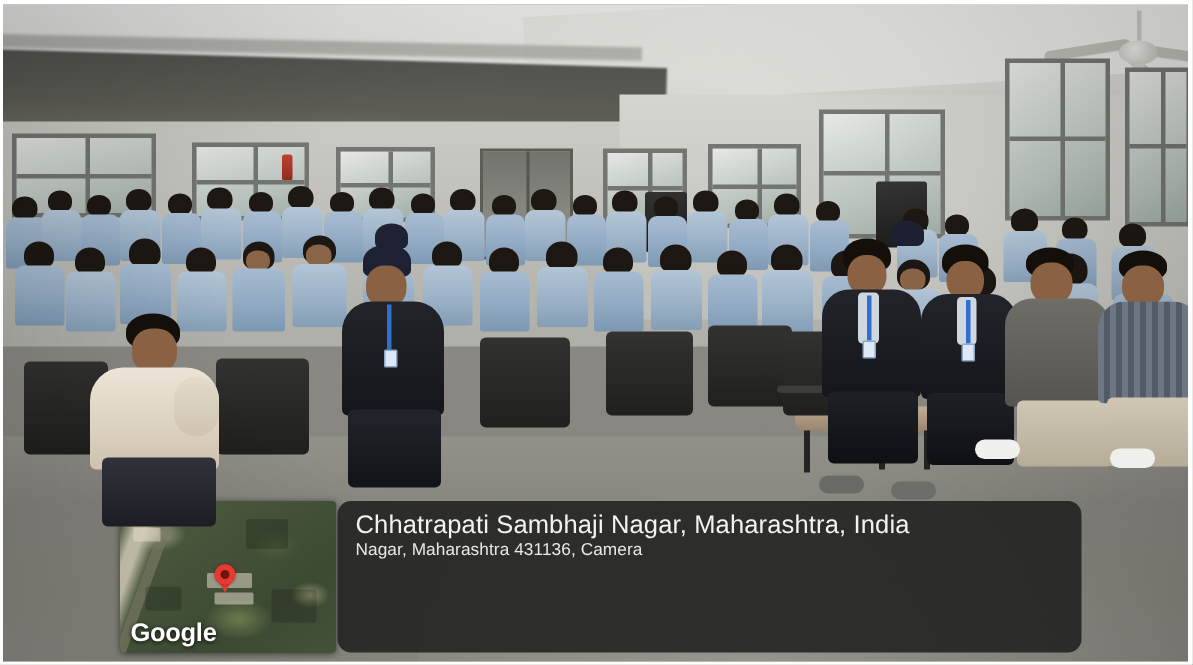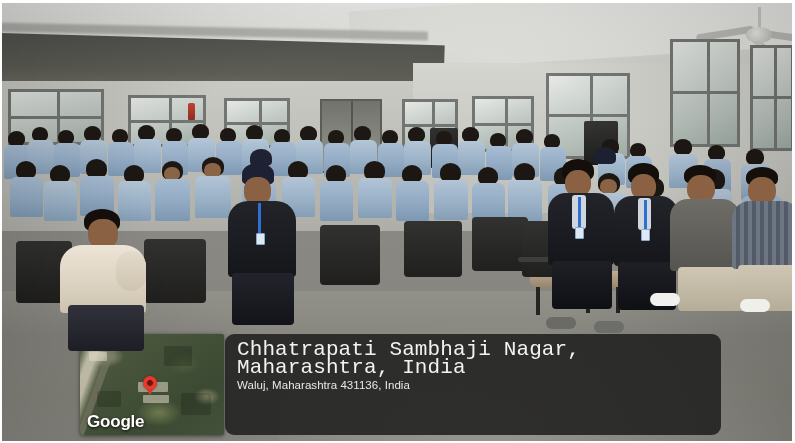--- a/index.html
+++ b/index.html
@@ -216,22 +216,22 @@
 
   .info-panel{
     position:absolute;left:223px;top:331px;width:496px;height:101px;
     background:rgba(32,32,31,.88);
     border-radius:9px;
     box-sizing:border-box;
     padding:7px 10px 6px 12px;
     overflow:hidden;
   }
   .info-title{
-    color:#f2f2f0;font-size:21px;line-height:18px;font-weight:400;
-    letter-spacing:.1px;margin:0 0 2px 0;font-family:Liberation Mono, monospace;
+    color:#f2f2f0;font-size:17px;line-height:18px;font-weight:400;
+    letter-spacing:.1px;margin:0 0 2px 0;
   }
   .info-line{
     color:#e8e8e6;font-size:11.5px;line-height:13.6px;letter-spacing:.05px;margin:0;
   }
 </style>
 </head>
 <body>
 
 <div class="photo-frame">
   <div class="photo">
@@ -568,17 +568,17 @@
       <div class="map-bldg" style="left:40%;top:48%;width:30px;height:10px;"></div>
       <div class="map-bldg" style="left:44%;top:60%;width:26px;height:8px;"></div>
       <div class="map-bldg" style="left:6%;top:18%;width:18px;height:9px;"></div>
       <div class="map-pin-tip"></div>
       <div class="map-pin"></div>
       <div class="map-google">Google</div>
     </div>
 
     <div class="info-panel">
       <div class="info-title">Chhatrapati Sambhaji Nagar, Maharashtra, India</div>
-      <div class="info-line">Waluj, Maharashtra 431136, India</div>
+      <div class="info-line">Nagar, Maharashtra 431136, Camera</div>
     </div>
 
   </div>
 </div>
 
 </body></html>

